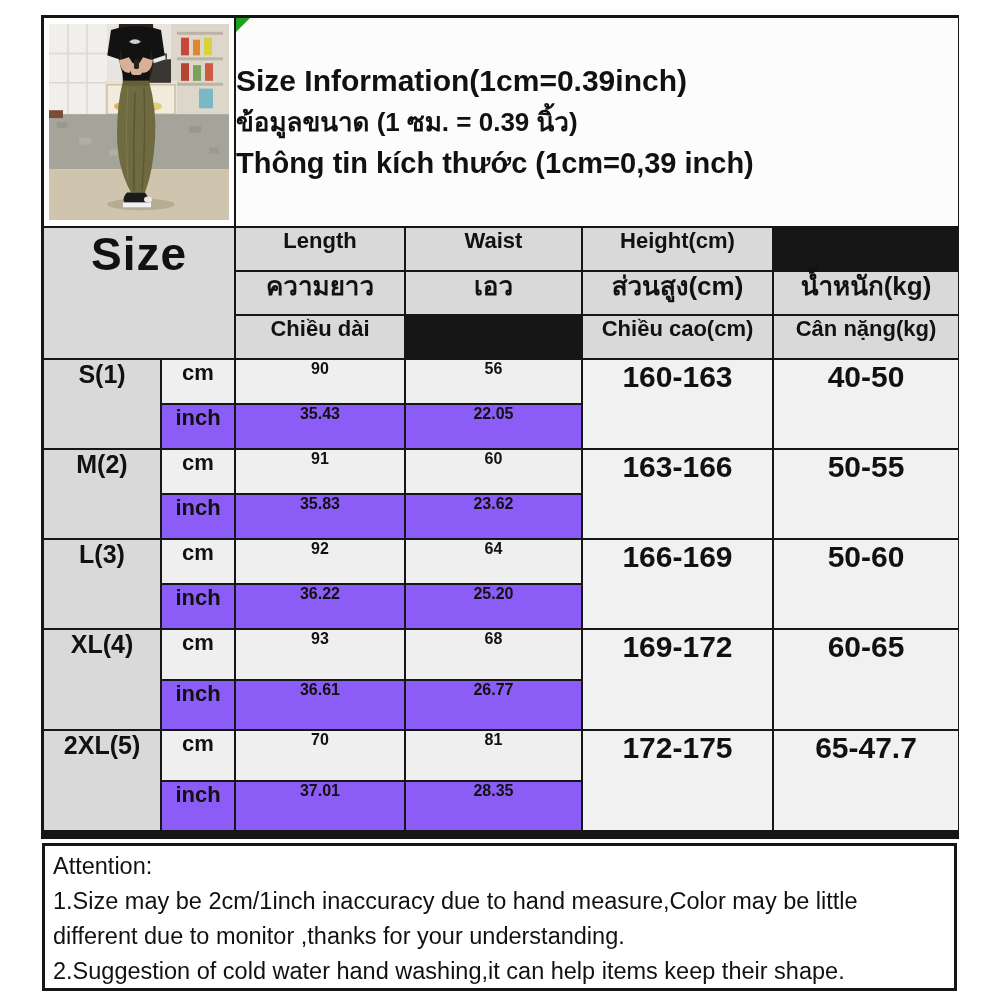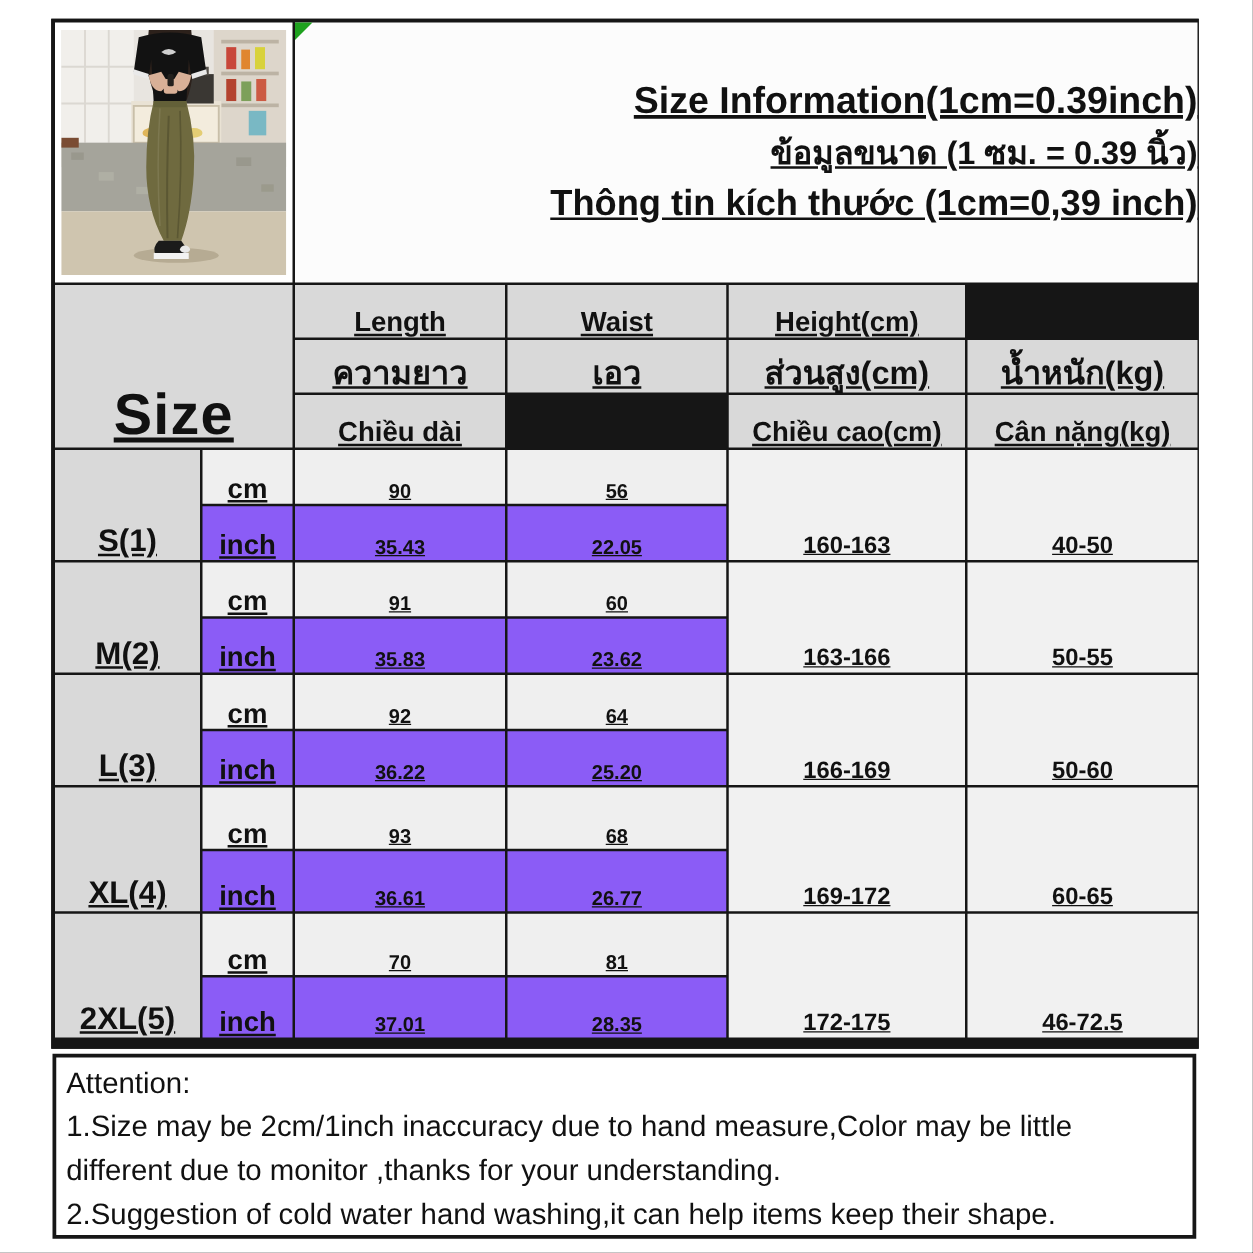--- a/index.html
+++ b/index.html
@@ -18,35 +18,34 @@
     width: 918px; height: 824px;
     display: grid;
     grid-template-columns: 116px 72px 168px 175px 189px 184px;
     grid-template-rows: 208px 42px 42px 42px 43px 43px 43px 43px 43px 43px 49px 48px 49px 48px;
     gap: 2px;
     background: #161616;
     border: 3px solid #161616;
   }
   .cell {
     background: #ffffff;
-    display: flex; align-items: flex-end; justify-content: center;
+    display: flex; align-items: flex-start; justify-content: center;
     text-align: center;
     font-weight: bold;
     line-height: 1.15;
-    text-decoration: underline;
   }
   .hdr   { background: #d9d9d9; font-size: 22px; }
   .hdr-th{ background: #d9d9d9; font-size: 26px; }
   .sizebig { background: #d9d9d9; font-size: 46px; letter-spacing: 1px; }
   .sizelabel { background: #d9d9d9; font-size: 25px; }
   .unit { font-size: 22px; }
   .val  { font-size: 16px; }
   .row-cm { background: #efefef; }
   .row-inch { background: #8b5cf6; }
-  .range { background: #f1f1f1; font-size: 19px; }
+  .range { background: #f1f1f1; font-size: 30px; }
 
   
   .c-title { position: relative; flex-direction: column; background: #fcfcfc; }
   .t-en { font-size: 30px; font-weight: bold; }
   .t-th { font-size: 26px; font-weight: bold; margin-top: 9px; }
   .t-vi { font-size: 29px; font-weight: bold; margin-top: 9px; }
   .corner-marker {
     position: absolute; left: 0; top: 0;
     width: 0; height: 0;
     border-top: 14px solid #1ea11e;
@@ -209,21 +208,21 @@
     <div class="cell range" style="grid-area:11/6/13/7">60-65</div>
 
     <div class="cell sizelabel" style="grid-area:13/1/15/2">2XL(5)</div>
     <div class="cell unit row-cm" style="grid-area:13/2/14/3">cm</div>
     <div class="cell val row-cm" style="grid-area:13/3/14/4">70</div>
     <div class="cell val row-cm" style="grid-area:13/4/14/5">81</div>
     <div class="cell unit row-inch" style="grid-area:14/2/15/3">inch</div>
     <div class="cell val row-inch" style="grid-area:14/3/15/4">37.01</div>
     <div class="cell val row-inch" style="grid-area:14/4/15/5">28.35</div>
     <div class="cell range" style="grid-area:13/5/15/6">172-175</div>
-    <div class="cell range" style="grid-area:13/6/15/7">46-72.5</div>
+    <div class="cell range" style="grid-area:13/6/15/7">65-47.7</div>
 
   </div>
 
   <div class="attention">
     <div>Attention:</div>
     <div>1.Size may be 2cm/1inch inaccuracy due to hand measure,Color may be little different due to monitor ,thanks for your understanding.</div>
     <div>2.Suggestion of cold water hand washing,it can help items keep their shape.</div>
   </div>
 
 </div>

